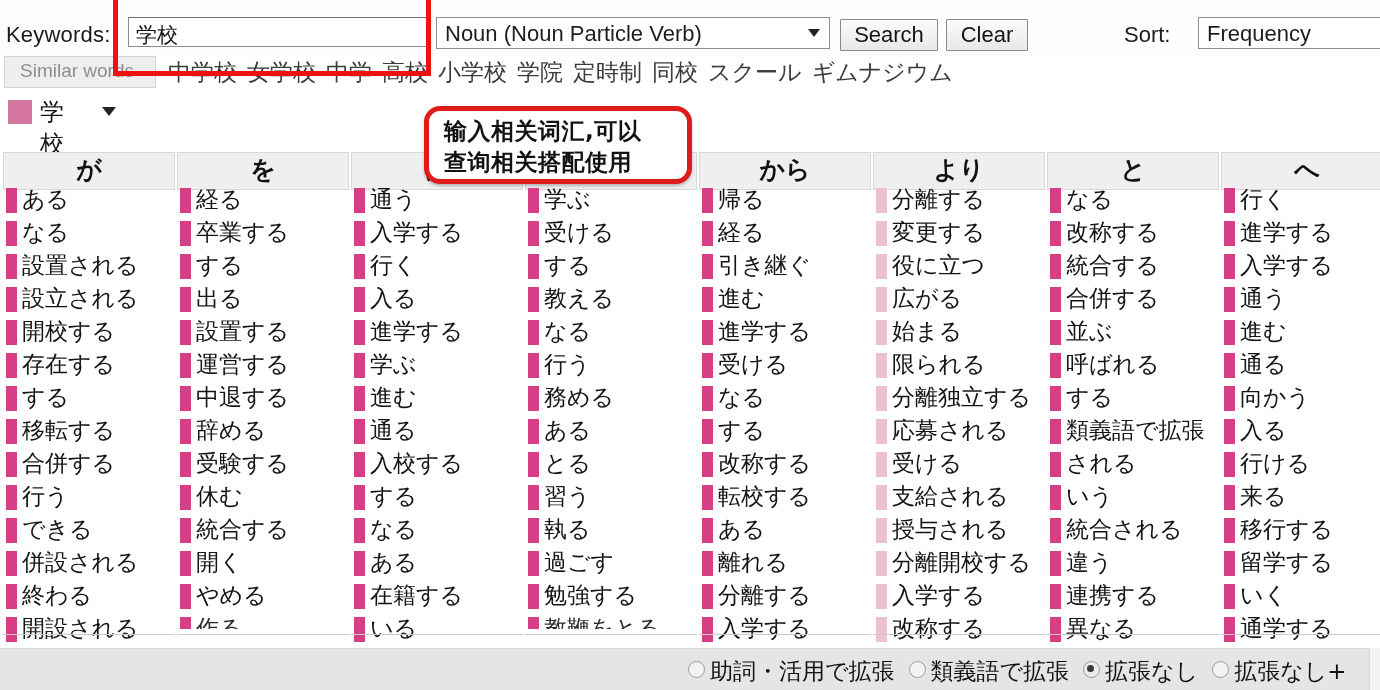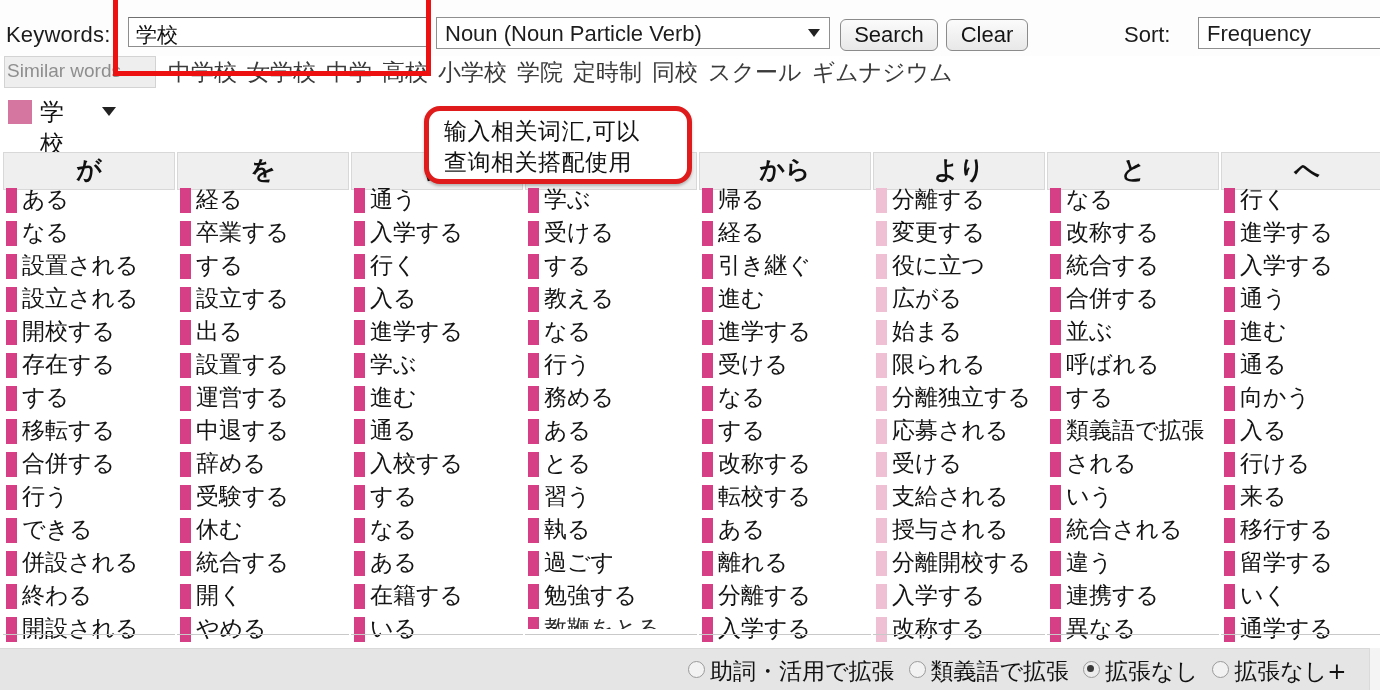--- a/index.html
+++ b/index.html
@@ -40,21 +40,21 @@
   .pos-select .arw{
     position:absolute;right:9px;top:11px;width:0;height:0;
     border-left:6px solid transparent;border-right:6px solid transparent;
     border-top:8px solid #222;
   }
   .btn{
     position:absolute;top:19px;height:32px;box-sizing:border-box;
     border:1px solid #8b8b8b;
     background:linear-gradient(#fbfbfb,#e8e8e8);
     font-size:22px;color:#141414;text-align:center;line-height:29px;
-    border-radius:6px;
+    border-radius:1px;
   }
   #btn-search{left:840px;width:98px;}
   #btn-clear{left:946px;width:82px;}
   .sort-label{
     position:absolute;left:1124px;top:22px;font-size:22px;color:#1b1b1b;
   }
   .sort-select{
     position:absolute;left:1198px;top:17px;width:190px;height:32px;
     border:1px solid #8f8f8f;background:#fff;box-sizing:border-box;
   }
@@ -64,21 +64,21 @@
   }
 
   
   #simrow{
     position:absolute;left:0;top:56px;width:1380px;height:34px;
     background:#fff;
   }
   .sim-tab{
     position:absolute;left:4px;top:0px;width:152px;height:32px;
     background:#eeeeee;border:1px solid #d3d3d3;box-sizing:border-box;
-    font-size:19px;color:#8e8e8e;line-height:28px;padding-left:2px;
+    font-size:19px;color:#8e8e8e;line-height:28px;padding-left:15px;
   }
   .sim-list{
     position:absolute;left:168px;top:1px;font-size:23px;color:#3b3b3b;
     white-space:nowrap;font-family:"DejaVu Sans",sans-serif;
   }
   .sim-list span{margin-right:10px;}
 
   
   #legend{
     position:absolute;left:8px;top:98px;height:28px;
@@ -135,21 +135,21 @@
 
   
   #callout{
     position:absolute;left:424px;top:106px;width:268px;height:78px;
     background:#ffffff;border:5px solid #e01b1b;border-radius:16px;
     box-sizing:border-box;
     box-shadow:0 2px 3px rgba(0,0,0,.25);
     z-index:40;
   }
   #callout .line{
-    position:absolute;left:15px;font-size:23px;color:#111;font-weight:normal;
+    position:absolute;left:15px;font-size:23px;color:#111;font-weight:bold;
     font-family:"DejaVu Sans",sans-serif;letter-spacing:.5px;
     white-space:nowrap;
   }
   #callout .l1{top:5px;}
   #callout .l2{top:36px;}
 
   
   #redbox{
     position:absolute;left:113px;top:-6px;width:318px;height:82px;
     border:5px solid #ee1111;box-sizing:border-box;z-index:35;
@@ -299,24 +299,20 @@
         <div class="item">
           <div class="bar" style="background: rgb(214, 63, 134);"></div>
           <span class="t">卒業する</span>
         </div>
         <div class="item">
           <div class="bar" style="background: rgb(214, 63, 134);"></div>
           <span class="t">する</span>
         </div>
         <div class="item">
           <div class="bar" style="background: rgb(214, 63, 134);"></div>
-          <span class="t">設立する</span>
-        </div>
-        <div class="item">
-          <div class="bar" style="background: rgb(214, 63, 134);"></div>
           <span class="t">出る</span>
         </div>
         <div class="item">
           <div class="bar" style="background: rgb(214, 63, 134);"></div>
           <span class="t">設置する</span>
         </div>
         <div class="item">
           <div class="bar" style="background: rgb(214, 63, 134);"></div>
           <span class="t">運営する</span>
         </div>

